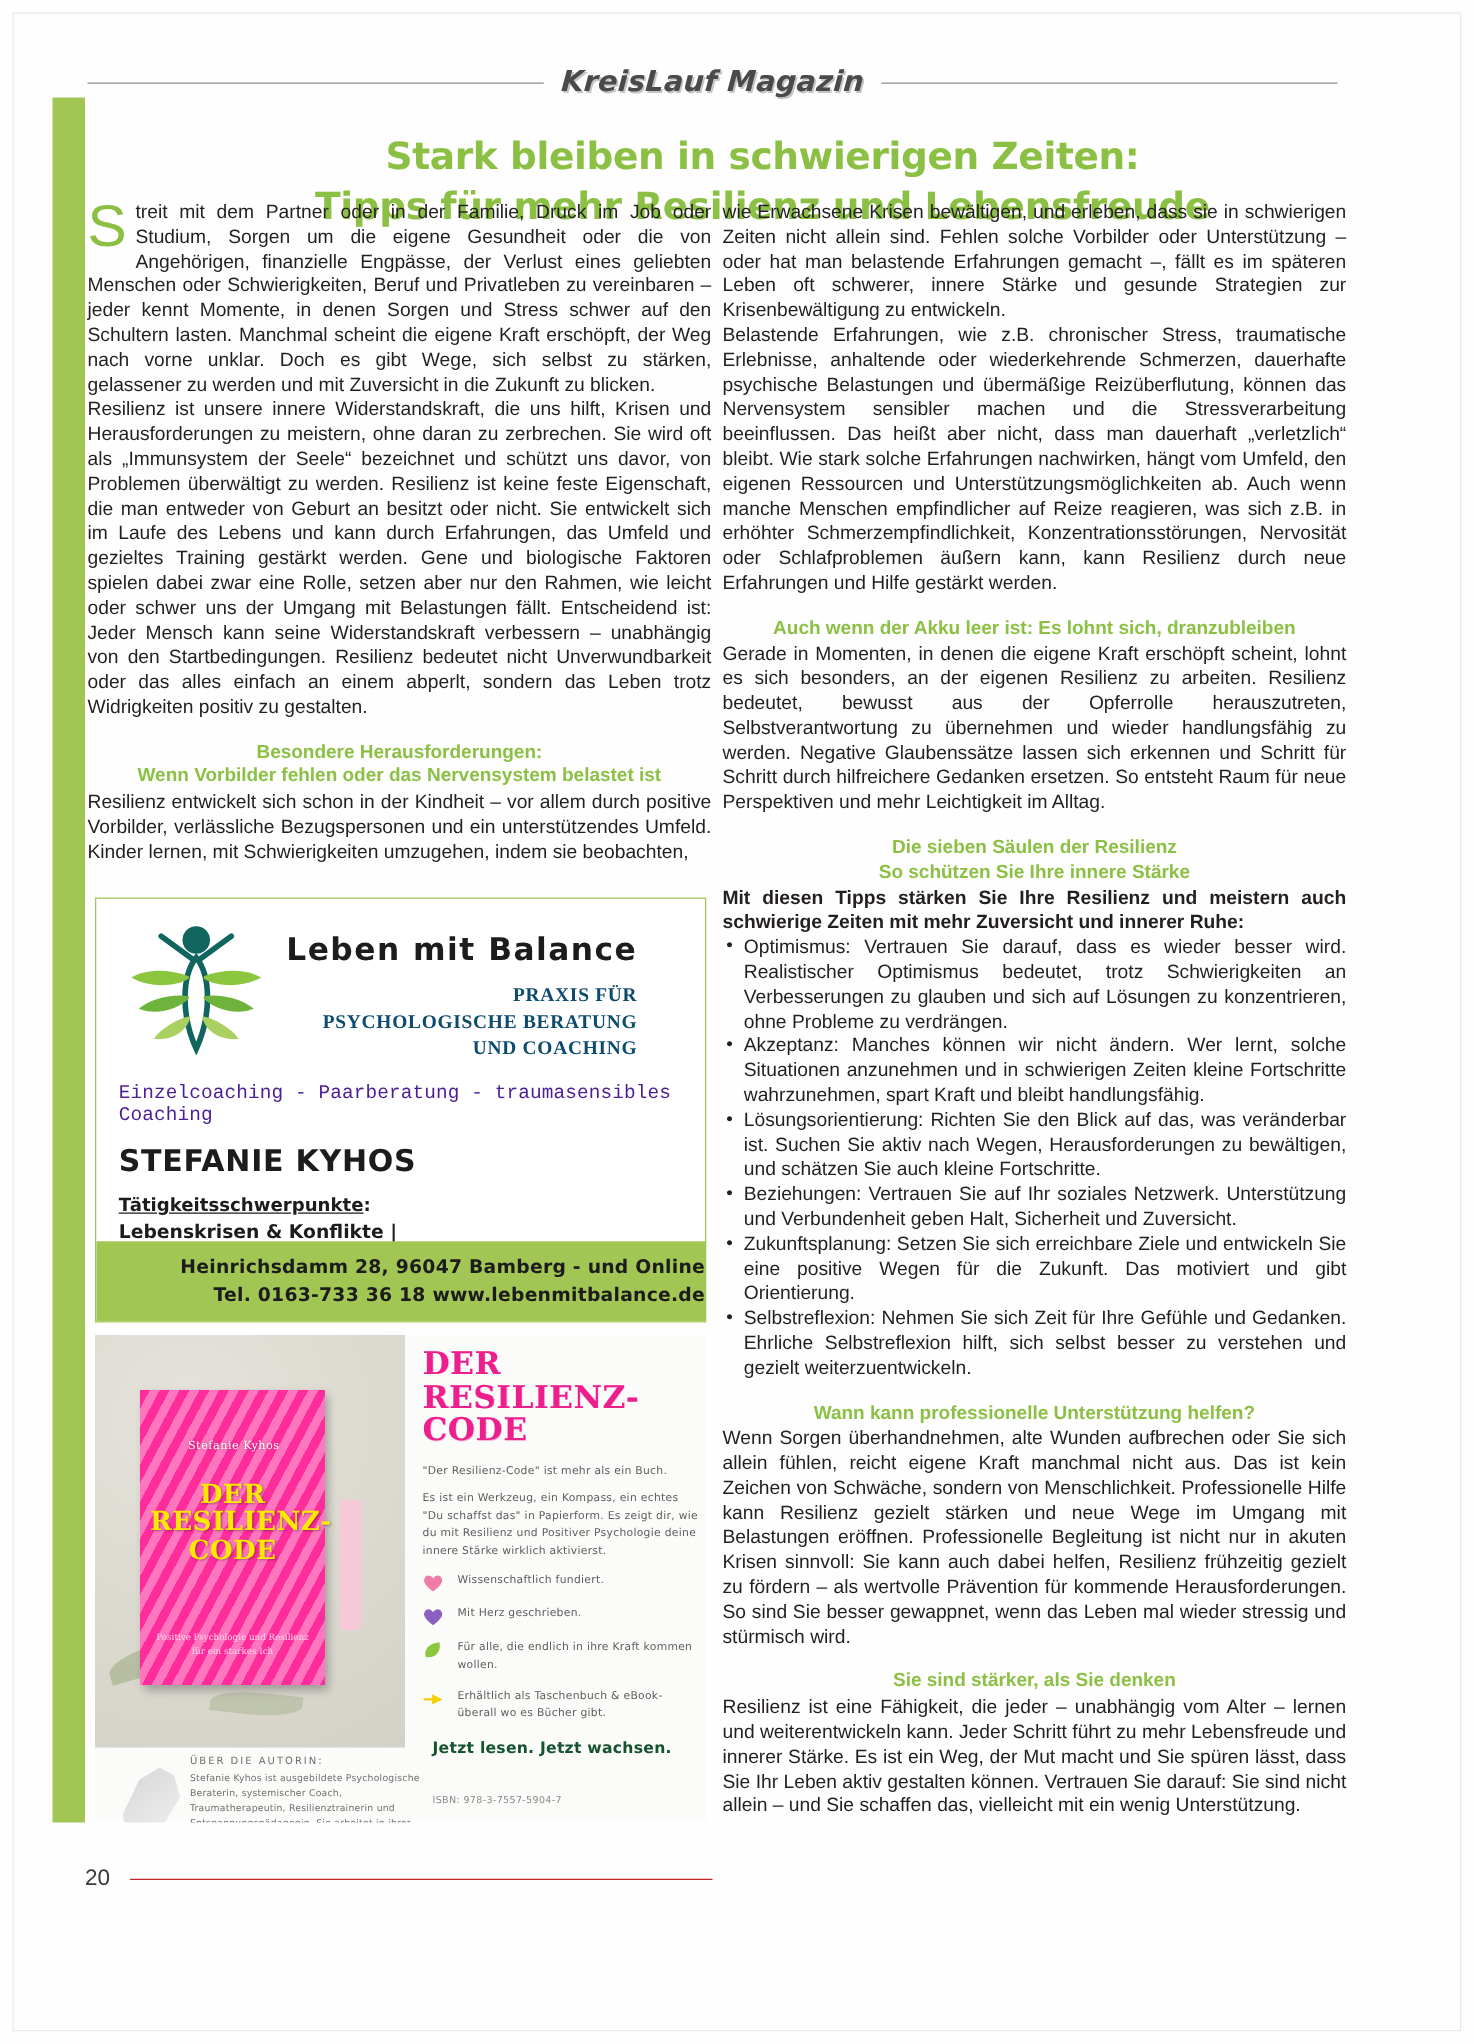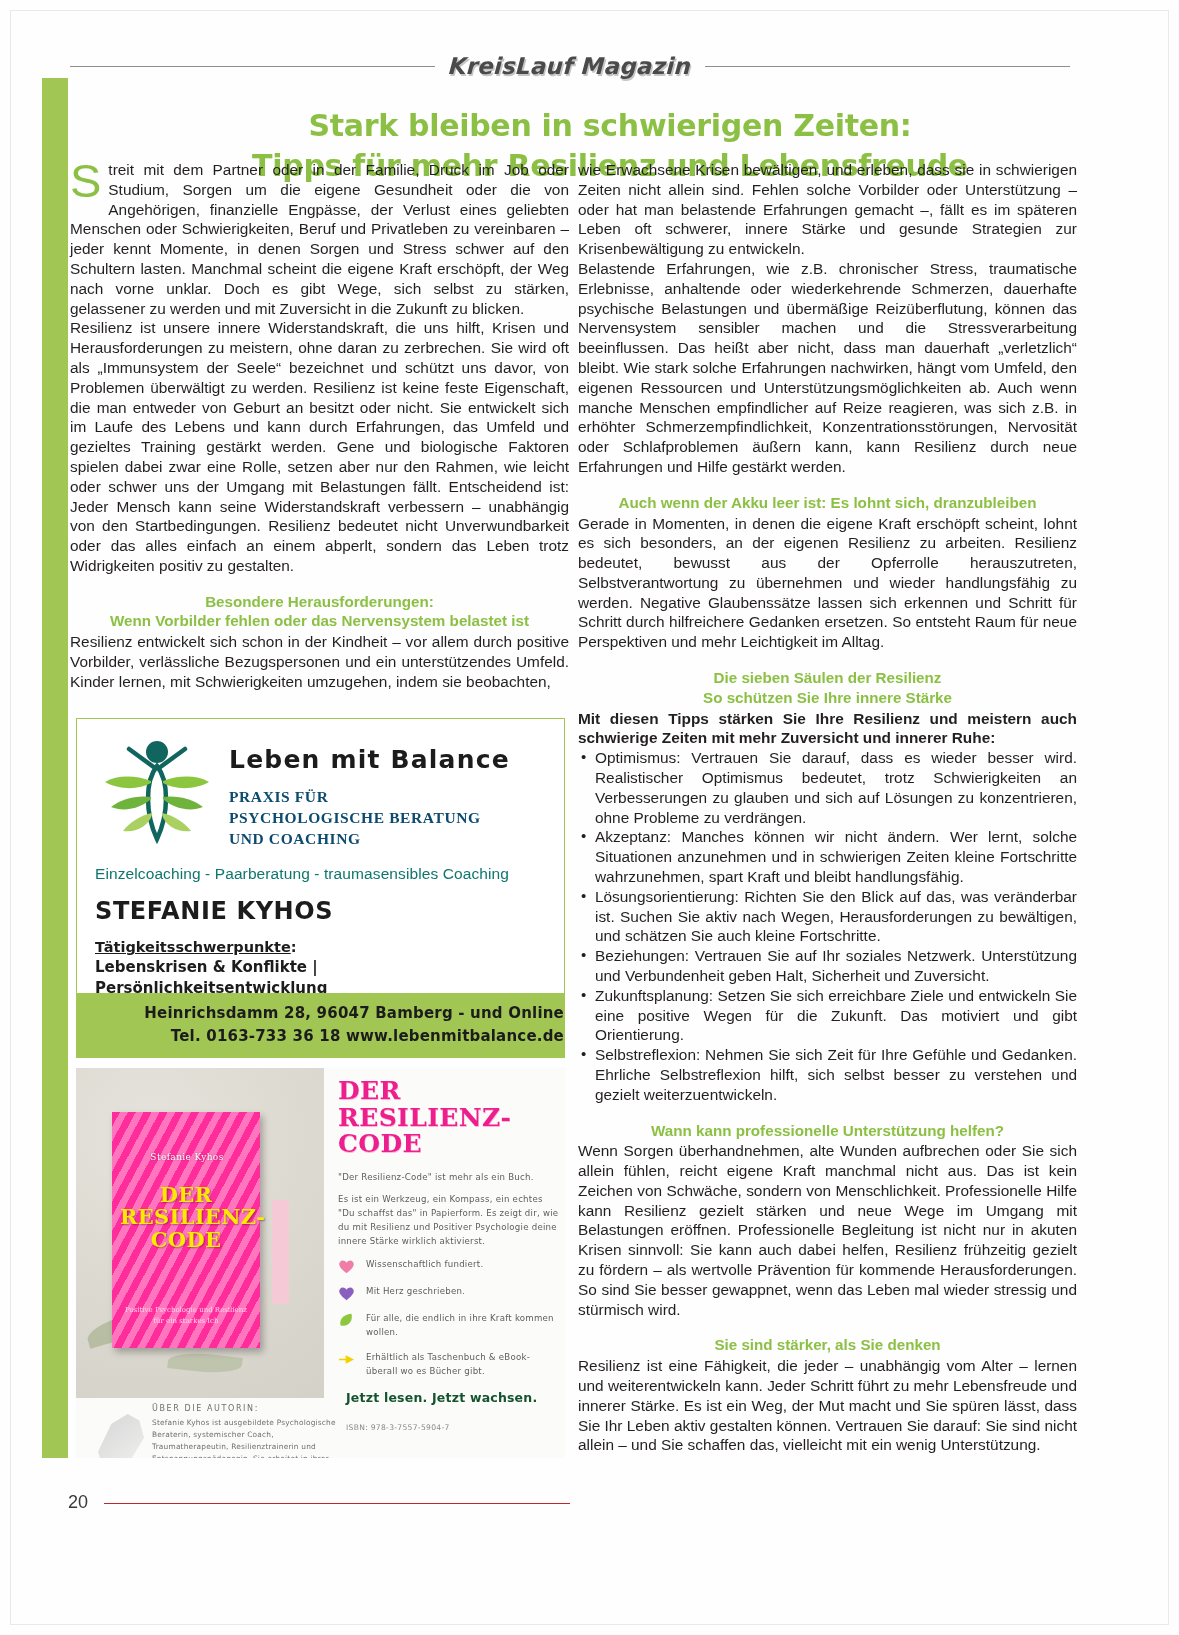--- a/index.html
+++ b/index.html
@@ -110,36 +110,36 @@
 
   
   .ad1 {
     position:absolute;
     left:76px; top:718px; width:489px; height:340px;
     background:#ffffff;
     border:1.6px solid #a2c654;
     box-sizing:border-box;
     overflow:hidden;
   }
-  .ad1-top { display:flex; padding:16px 14px 0 18px; gap:10px; }
+  .ad1-top { display:flex; padding:16px 14px 0 18px; gap:10px;text-align:right; }
   .ad1-logo { width:124px; height:118px; flex:none; }
   .ad1-head { padding-top:10px; }
   .ad1-brand {
     font-family:"DejaVu Sans", sans-serif;
     font-weight:bold; font-size:25px; color:#1c1c1c;
     letter-spacing:1.2px; margin-bottom:12px;
   }
   .ad1-sub {
     font-family:Liberation Serif, serif;
     font-weight:bold; font-size:15.5px; color:#0c4a6e;
     letter-spacing:0.6px; line-height:1.36;
   }
   .ad1-services {
-    font-family:Liberation Sans, sans-serif;
-    font-size:15.5px; color:#0f766e;
+    font-family:Liberation Mono, monospace;
+    font-size:15.5px; color:#4c1d95;
     padding:12px 14px 0 18px; letter-spacing:0.1px;
   }
   .ad1-name {
     font-family:"DejaVu Sans", sans-serif;
     font-weight:bold; font-size:24px; color:#1c1c1c;
     letter-spacing:0.6px;
     padding:14px 14px 0 18px;
   }
   .ad1-focus-label {
     font-family:"DejaVu Sans", sans-serif;
@@ -229,21 +229,21 @@
     font-family:"DejaVu Sans", sans-serif;
     font-size:8.6px; line-height:1.62; color:#5d5d5d; letter-spacing:.25px;
   }
   .ad2-cta {
     margin-top:10px; margin-left:8px;
     font-family:"DejaVu Sans", sans-serif;
     font-weight:bold; font-size:12.5px; color:#14532d;
     letter-spacing:.2px;
   }
   .ad2-isbn {
-    margin-top:18px; margin-left:8px;
+    margin-top:30px; margin-left:8px;
     font-family:"DejaVu Sans", sans-serif;
     font-size:7.6px; color:#8a8a8a; letter-spacing:.3px;
   }
   .ad2-author {
     position:absolute; left:76px; top:336px; width:190px;
   }
   .ad2-author-h {
     font-family:"DejaVu Sans", sans-serif;
     font-size:8px; color:#6f6f6f; letter-spacing:1.6px; margin-bottom:4px;
   }

